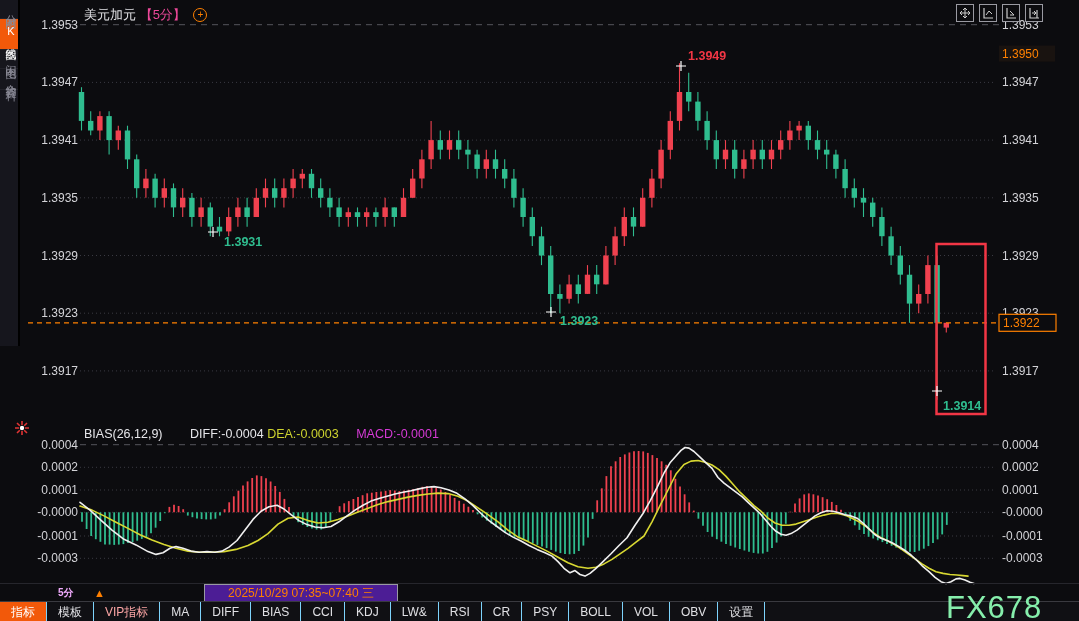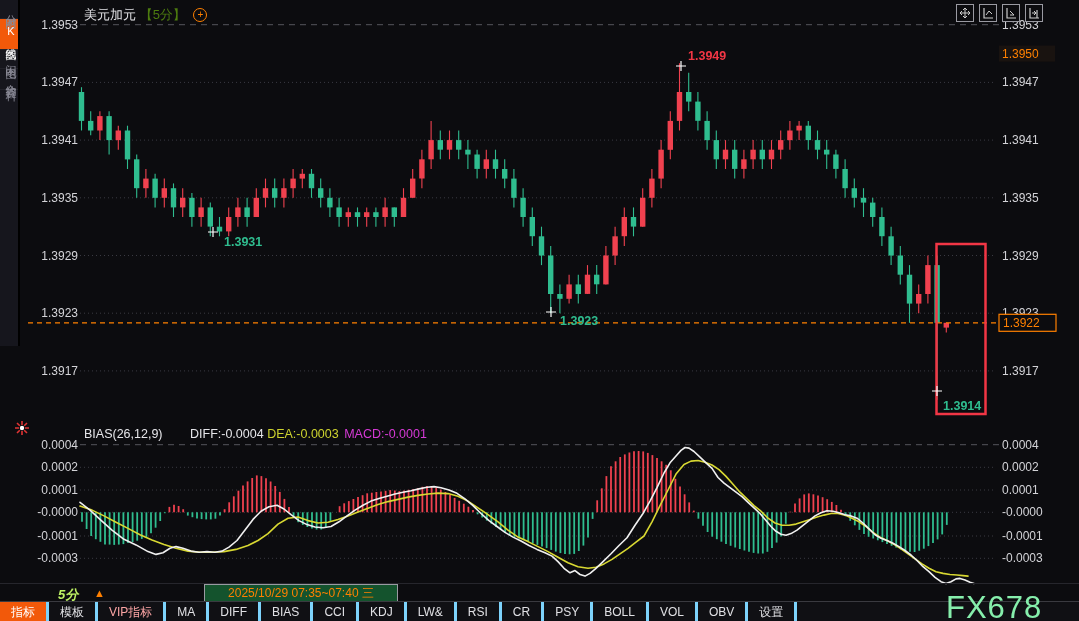--- a/index.html
+++ b/index.html
@@ -6,46 +6,46 @@
   .app{position:relative;width:1079px;height:621px;background:#0c0c0f;overflow:hidden;
        font-family:"Liberation Sans","DejaVu Sans",sans-serif;-webkit-font-smoothing:antialiased;}
   
   .sidebar{position:absolute;left:0;top:0;width:18px;height:346px;background:#16161d;border-right:2px solid #000;}
   .side-item{writing-mode:vertical-rl;text-orientation:upright;color:#8a8a96;font-size:11px;
              letter-spacing:2px;padding:6px 0;width:18px;text-align:center;cursor:pointer;
              border-bottom:1px solid #22222a;}
   .side-item.active{background:#f2590a;color:#fff;}
   
   .hdr{position:absolute;top:6px;left:84px;font-size:13px;color:#e2e2e6;white-space:nowrap;z-index:5;}
-  .hdr .period{color:#4d7c0f;}
+  .hdr .period{color:#ec4899;}
   .hdr .plus-ic{display:inline-block;width:12px;height:12px;border:1px solid #ff8000;border-radius:50%;
                 color:#ff8000;font-size:10px;line-height:11px;text-align:center;margin-left:4px;vertical-align:1px;}
   
   .tr-icons{position:absolute;top:4px;left:956px;display:flex;gap:5px;z-index:5;}
   .tr-btn{width:16px;height:16px;border:1px solid #9a9aa2;background:#0c0c0f;display:flex;
           align-items:center;justify-content:center;cursor:pointer;}
   
   .macd-hdr{position:absolute;top:427px;left:84px;font-size:12.5px;color:#e6e6ea;white-space:nowrap;z-index:5;}
   .macd-hdr .dea{color:#cdd32f;}
-  .macd-hdr .mval{color:#d63ad6;margin-left:2px;}
+  .macd-hdr .mval{color:#d63ad6;margin-left:14px;}
   .macd-hdr .diff{margin-left:24px;}
   .macd-ic{position:absolute;top:420px;left:14px;z-index:5;}
   
   .wmark{position:absolute;top:590px;left:946px;font-size:31px;color:#86efac;letter-spacing:1px;z-index:6;}
   
   .statusbar{position:absolute;top:583px;left:0;width:1079px;height:18px;border-top:1px solid #26262c;z-index:5;}
-  .st-period{position:absolute;left:58px;top:2px;color:#bef264;font-weight:bold;font-size:13px;font-style:italic;}
+  .st-period{position:absolute;left:58px;top:2px;color:#f0abfc;font-weight:bold;font-size:10px;}
   .st-tri{position:absolute;left:94px;top:3px;color:#ff8000;font-size:11px;}
-  .st-date{position:absolute;left:204px;top:0px;width:192px;height:16px;border:1px solid #9a9aa2;background:#14532d;
+  .st-date{position:absolute;left:204px;top:0px;width:192px;height:16px;border:1px solid #9a9aa2;background:#4c1d95;
            color:#ff8000;font-size:12px;text-align:center;line-height:16px;}
   
   .toolbar{position:absolute;top:601px;left:0;width:1079px;height:20px;background:#101014;
            border-top:1px solid #3a3a40;display:flex;z-index:5;}
   .tb-item{height:20px;line-height:20px;padding:0 11px;font-size:12px;color:#e0e0e4;
-           border-right:3px solid #7dd3fc;cursor:pointer;white-space:nowrap;}
+           border-right:1px solid #7dd3fc;cursor:pointer;white-space:nowrap;}
   .tb-item.active{background:#f2590a;color:#fff;}
   .tb-item.vip{color:#fca5a5;}
   svg.chart{position:absolute;top:0;left:0;z-index:1;}
 </style>
 </head>
 <body>
 
 <div class="app">
 
   <div class="sidebar">

